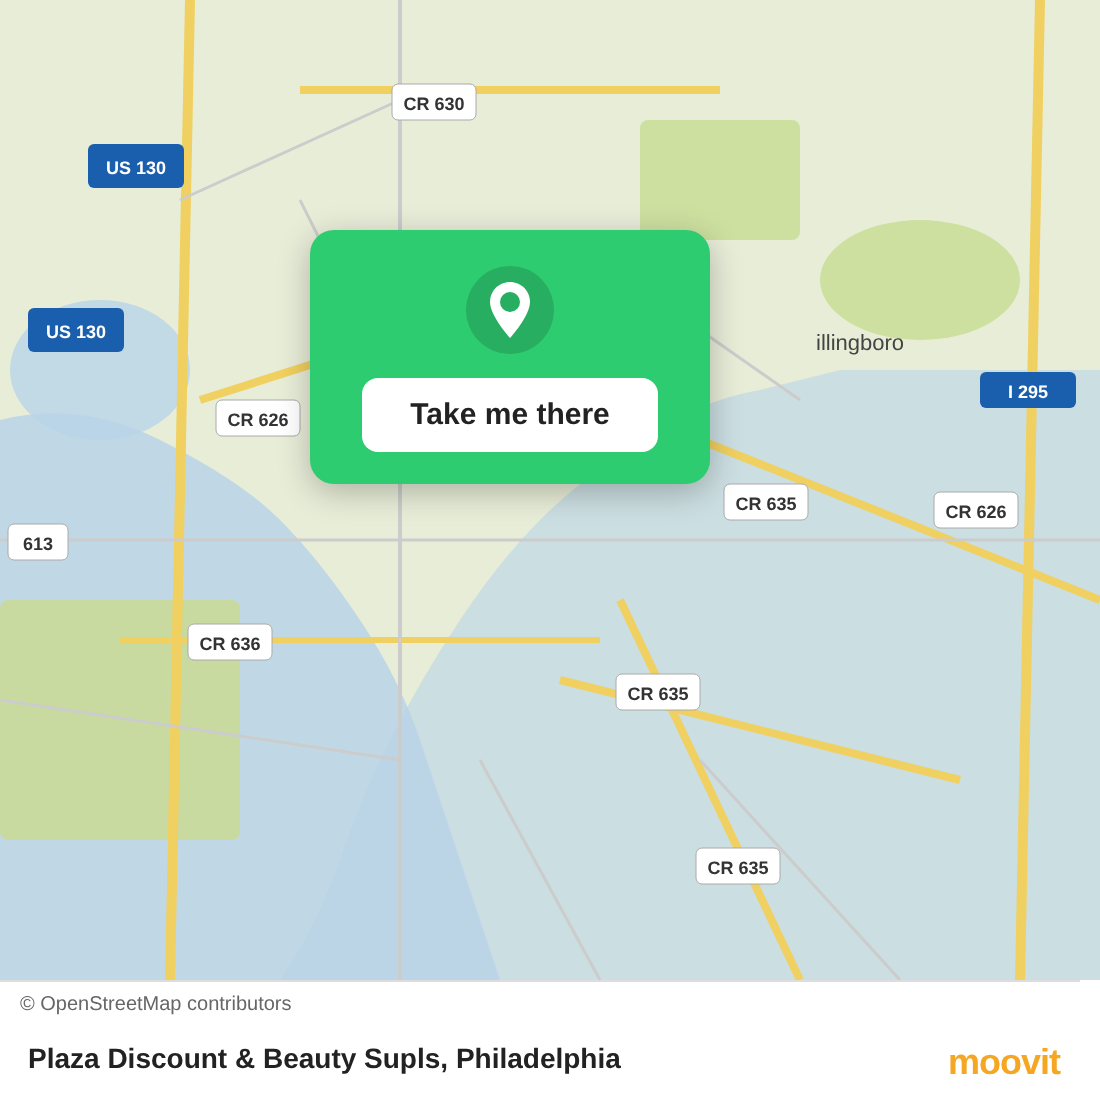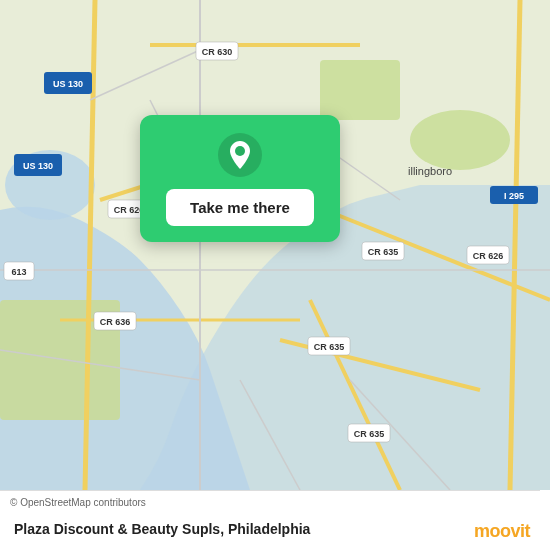--- a/index.html
+++ b/index.html
@@ -25,21 +25,21 @@
       width: 100%;
       height: 100%;
       position: absolute;
       top: 0; left: 0;
     }
 
     
     .popup-card {
       position: absolute;
       top: 115px;
-      left: 140px;
+      left: 155px;
       width: 200px;
       background: #2ecc71;
       border-radius: 12px;
       display: flex;
       flex-direction: column;
       align-items: center;
       padding: 18px 20px 16px 20px;
       box-shadow: 0 4px 16px rgba(0,0,0,0.25);
       z-index: 10;
     }

